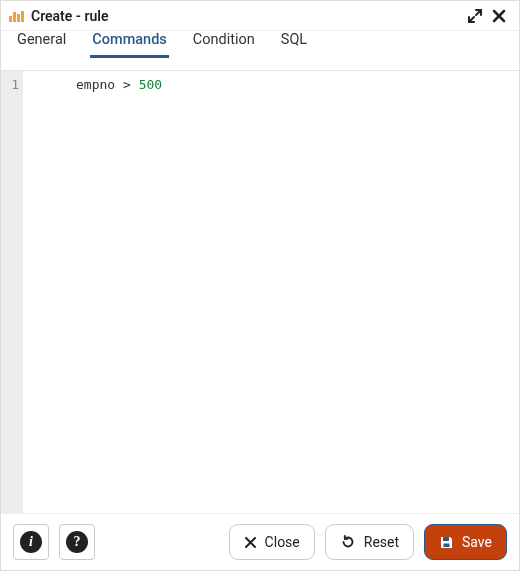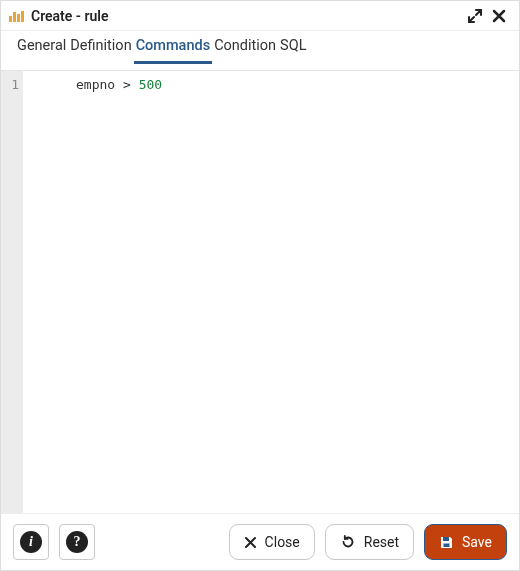--- a/index.html
+++ b/index.html
@@ -49,24 +49,25 @@
     width: 24px;
     height: 24px;
     display: flex;
     align-items: center;
     justify-content: center;
     cursor: pointer;
     color: #222;
   }
   .tabs {
     display: flex;
+    gap: 22px;
     padding: 0 14px;
     border-bottom: 1px solid #e5e5e5;
     height: 40px;
-    align-items: center;
+    align-items: flex-start;
   }
   .tab {
     padding: 0 2px 10px 2px;
     color: #333;
     cursor: pointer;
     font-size: 14.5px;
     position: relative;
   }
   .tab.active {
     color: #2a5a8c;
@@ -177,21 +178,20 @@
     </span>
     <span class="titlebar-btn">
       <svg width="14" height="14" viewBox="0 0 14 14">
         <path d="M2 2 L12 12 M12 2 L2 12" stroke="#222" stroke-width="2.5" stroke-linecap="round"></path>
       </svg>
     </span>
   </div>
 
   <div class="tabs">
     <div class="tab">General</div>
-    <div class="tab">Definition</div>
     <div class="tab active">Commands</div>
     <div class="tab">Condition</div>
     <div class="tab">SQL</div>
   </div>
 
   <div class="editor-area">
     <div class="gutter">
       <div>1</div>
     </div>
     <div class="code"><span class="tok-ident">empno</span> <span class="tok-op">&gt;</span> <span class="tok-num">500</span></div>

